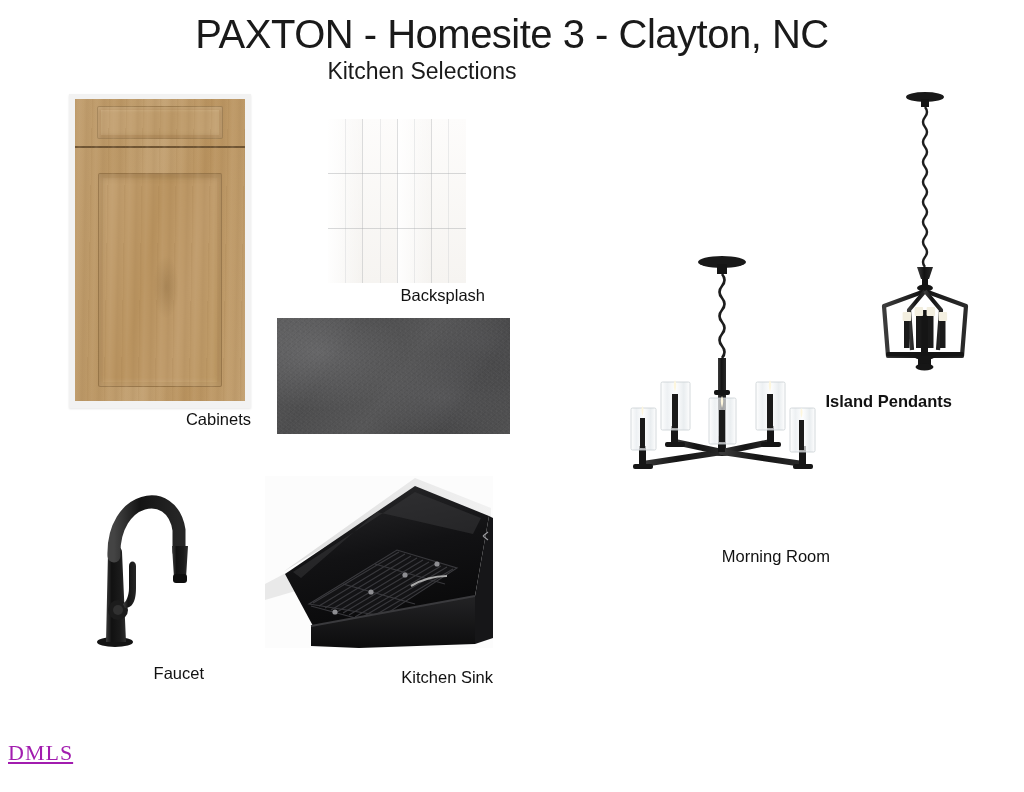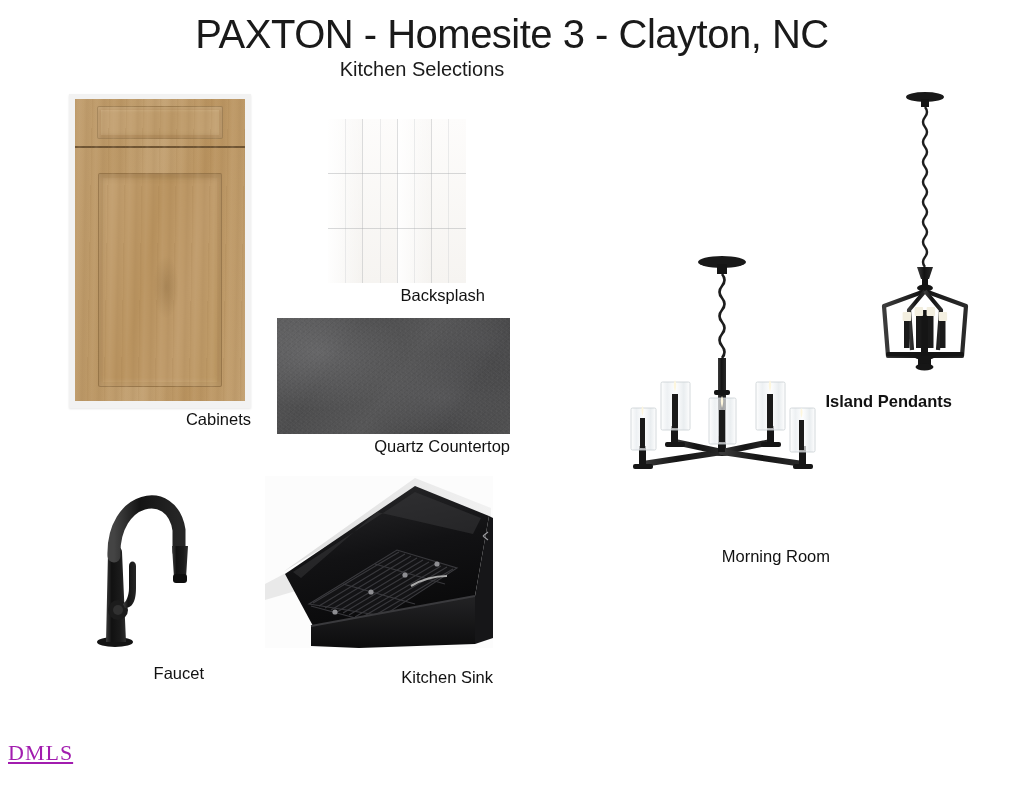--- a/index.html
+++ b/index.html
@@ -14,21 +14,21 @@
   
   .hdr-title {
     position: absolute; left: 0; top: 12px; width: 1024px;
     text-align: center;
     font-size: 40px; font-weight: 400; color: #1a1a1a;
     letter-spacing: -0.5px; line-height: 1.1;
   }
   .hdr-sub {
     position: absolute; left: 0; top: 58px; width: 844px;
     text-align: center;
-    font-size: 20px; font-weight: 400; color: #1a1a1a;
+    font-size: 23px; font-weight: 400; color: #1a1a1a;
   }
 
   
   .tile { position: absolute; }
   .cap {
     position: absolute; text-align: right;
     font-size: 16.5px; color: #111; white-space: nowrap;
     font-family: "Liberation Sans", sans-serif;
   }
 
@@ -185,21 +185,20 @@
       <div class="bs-row" style="top:54px"></div>
       <div class="bs-row" style="top:109px"></div>
     </div>
   </div>
   <div class="cap" id="backsplash-cap">Backsplash</div>
 
   <div class="tile" id="counter-tile">
     <div class="ct-base"></div>
     <div class="ct-speck"></div>
   </div>
-  <div class="cap" id="counter-cap">Quartz Countertop</div>
 
   <div class="tile" id="faucet-tile">
     <svg width="128" height="202" viewBox="0 0 128 202">
       <defs>
         <linearGradient id="blk" x1="0" y1="0" x2="1" y2="0">
           <stop offset="0%" stop-color="#3b3b3b"></stop>
           <stop offset="28%" stop-color="#111"></stop>
           <stop offset="72%" stop-color="#1b1b1b"></stop>
           <stop offset="100%" stop-color="#2e2e2e"></stop>
         </linearGradient>

